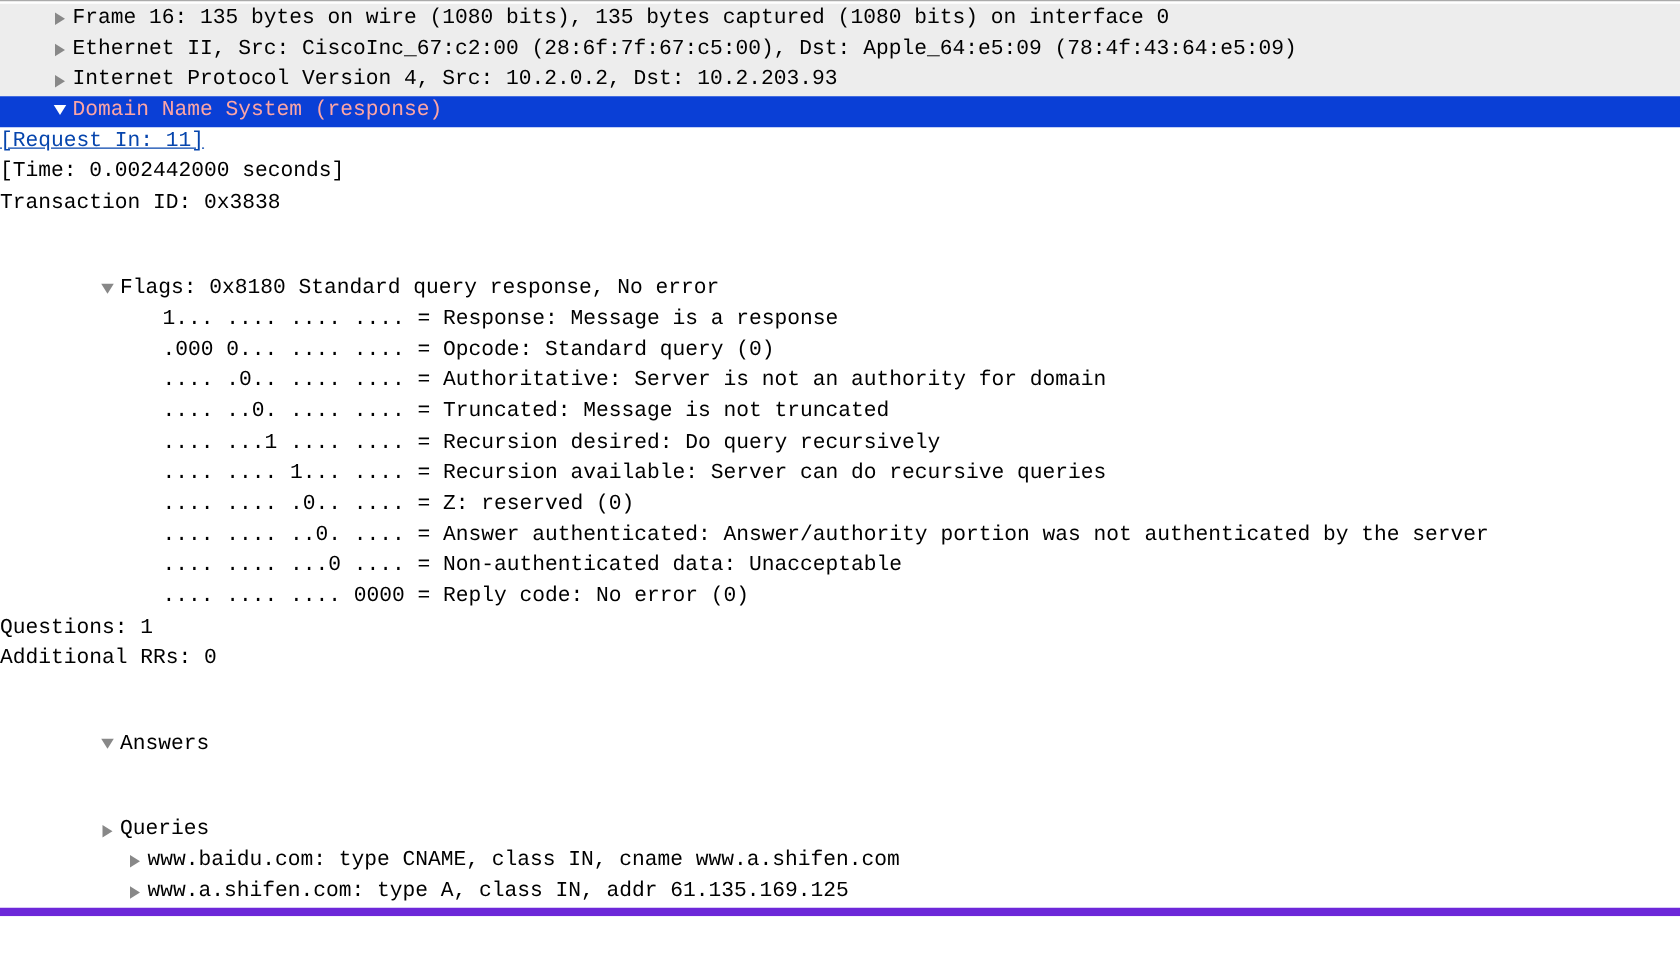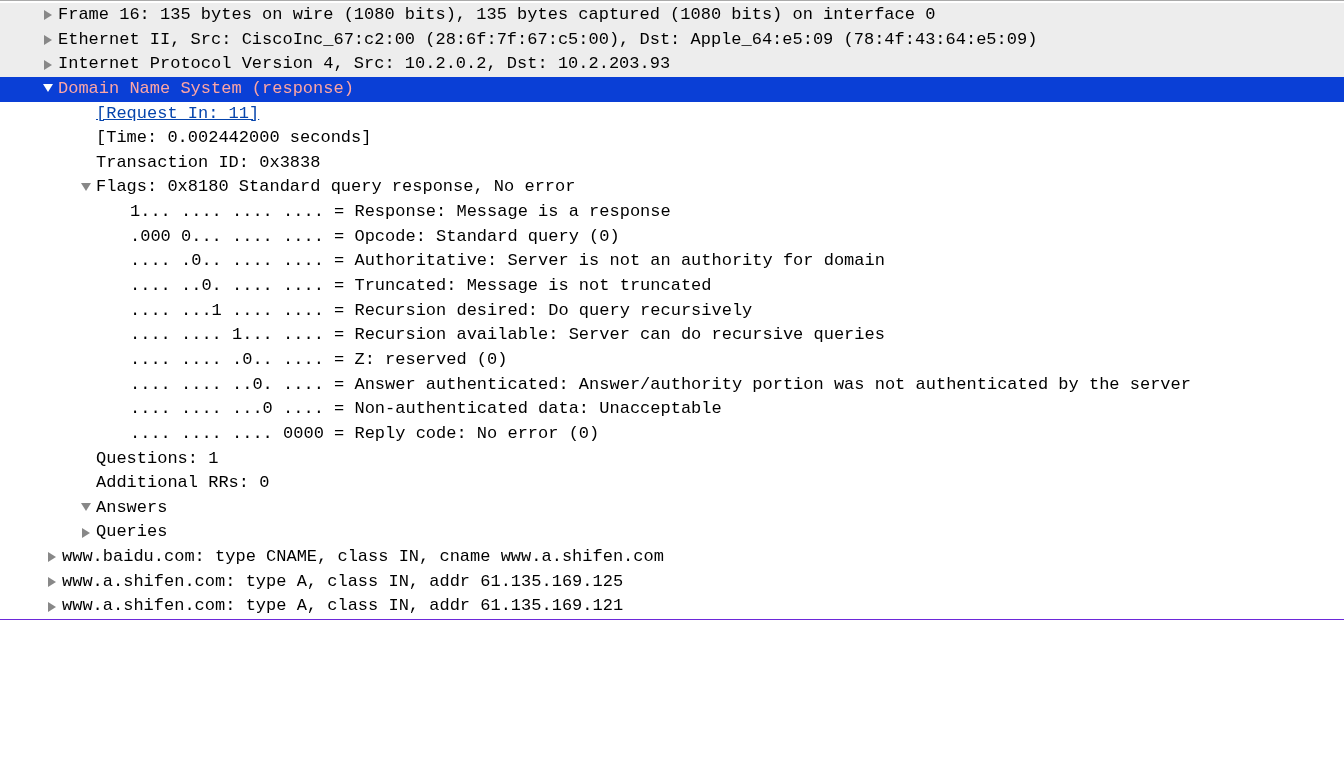--- a/index.html
+++ b/index.html
@@ -10,21 +10,21 @@
     body {
       font-family: "Courier New", Courier, monospace;
       font-size: 17px;
       line-height: 1.45;
       background: #ffffff;
       padding: 0;
     }
     .container {
       width: 1344px;
       border-top: 1px solid #aaa;
-      border-bottom: 1px solid #6d28d9;
+      border-bottom: 7px solid #6d28d9;
       padding-top: 2px;
     }
     .row {
       display: flex;
       align-items: center;
       white-space: pre;
     }
     .bg-gray {
       background: #ededed;
     }
@@ -66,24 +66,24 @@
       position: relative;
       top: -1px;
     }
     .tri-wrap {
       display: inline-flex;
       width: 18px;
       justify-content: center;
       align-items: center;
     }
     .indent-0 { padding-left: 40px; }
-    .indent-2 { padding-left: 96px; }
-    .indent-3 { padding-left: 78px; }
+    .indent-2 { }
+    .indent-3 { padding-left: 78px; margin-top: 44px; }
     .indent-4 { padding-left: 130px; }
-    .indent-ans { padding-left: 44px; text-align: center; }
+    .indent-ans { padding-left: 100px; text-align: center; }
   </style>
 </head>
 <body>
 
 <div class="container">
 
   <div class="row bg-gray indent-0">
     <span class="tri-wrap"><span class="triangle tri-right"></span></span>
     <span>Frame 16: 135 bytes on wire (1080 bits), 135 bytes captured (1080 bits) on interface 0</span>
   </div>
@@ -170,18 +170,14 @@
   </div>
 
   <div class="row bg-white indent-ans">
     <span class="tri-wrap"><span class="triangle tri-right"></span></span>
     <span>www.baidu.com: type CNAME, class IN, cname www.a.shifen.com</span>
   </div>
   <div class="row bg-white indent-ans">
     <span class="tri-wrap"><span class="triangle tri-right"></span></span>
     <span>www.a.shifen.com: type A, class IN, addr 61.135.169.125</span>
   </div>
-  <div class="row bg-white indent-ans">
-    <span class="tri-wrap"><span class="triangle tri-right"></span></span>
-    <span>www.a.shifen.com: type A, class IN, addr 61.135.169.121</span>
-  </div>
 
 </div>
 
 </body></html>

